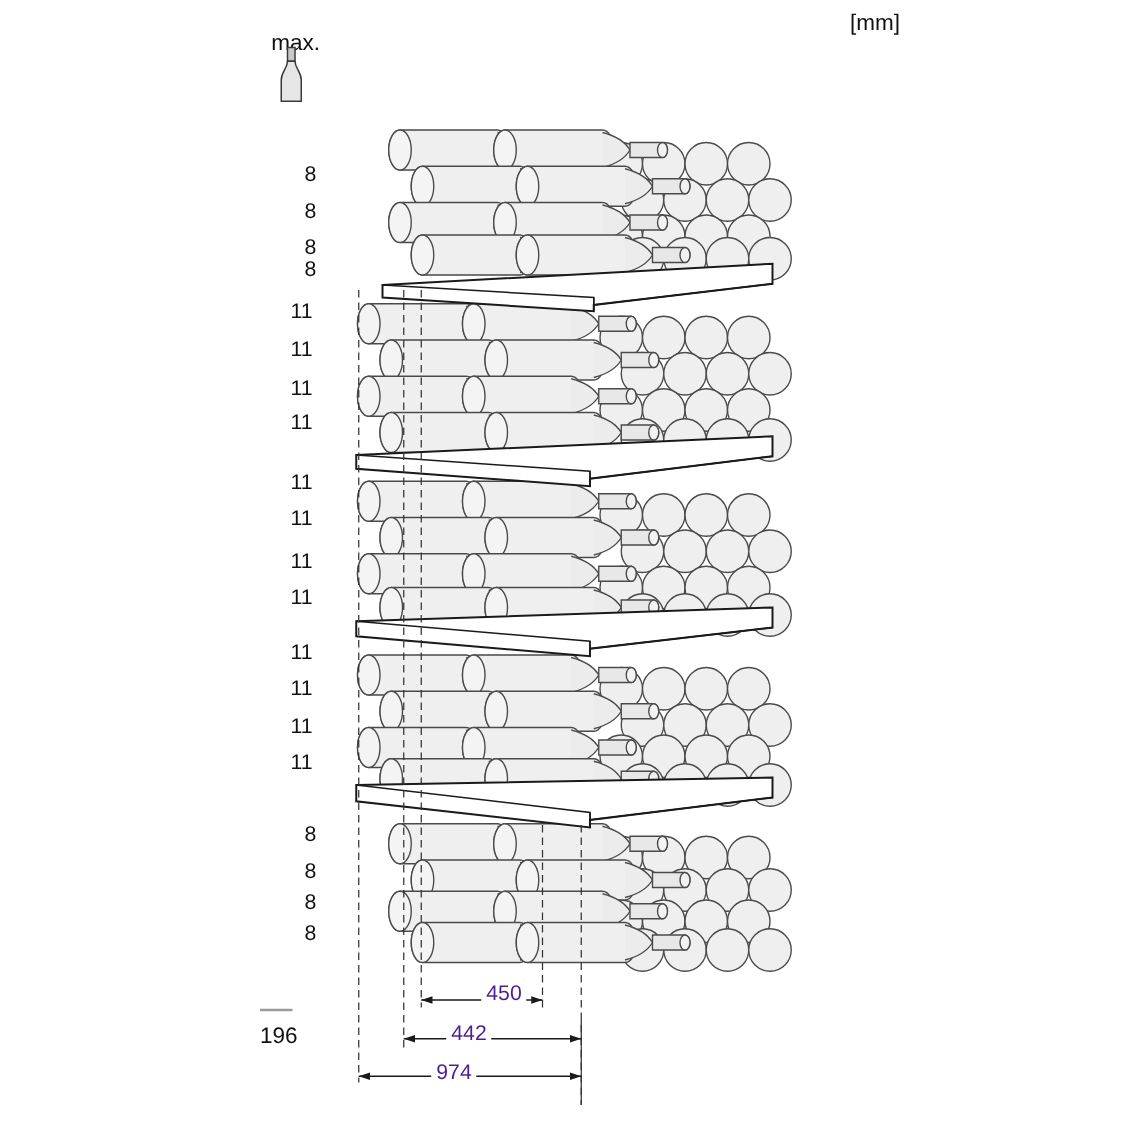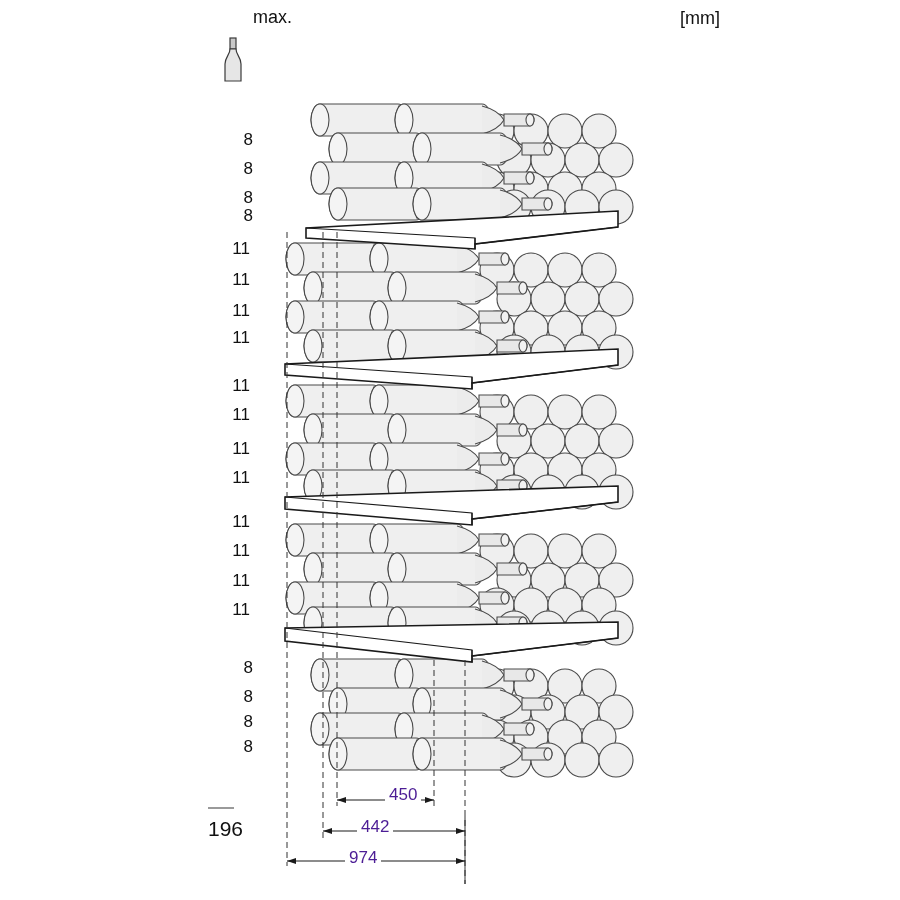--- a/index.html
+++ b/index.html
@@ -13,21 +13,21 @@
   }
   #stage {
     position: relative;
     width: 900px;
     height: 900px;
     overflow: hidden;
     background: #ffffff;
   }
   .lbl {
     position: absolute;
-    font-size: 21px;
+    font-size: 18px;
     line-height: 17px;
     color: #111;
     white-space: nowrap;
   }
   .lbl-max {
     font-size: 18px;
     font-weight: 400;
   }
   .lbl-unit {
     font-size: 18px;
@@ -60,21 +60,21 @@
     background: #9a9a9a;
     height: 2px;
     width: 26px;
   }
 </style>
 </head>
 <body>
 
 <div id="stage">
 
-  <div class="lbl lbl-max" style="left:217px; top:9px;margin-left:36px;">max.</div>
+  <div class="lbl lbl-max" style="left:217px; top:26px;">max.</div>
   <div class="lbl lbl-unit" style="left:680px; top:10px;">[mm]</div>
 
   <svg class="layer" viewBox="0 0 900 900">
     <g>
       <rect x="230" y="38" width="6" height="11" fill="#c9c9c9" stroke="#3a3a3a" stroke-width="1.2"></rect>
       <path d="M230 49 C230 55, 225 57, 225 64 L225 81 L241 81 L241 64 C241 57, 236 55, 236 49 Z" fill="#e6e6e6" stroke="#3a3a3a" stroke-width="1.2"></path>
     </g>
   </svg>
 
   <svg class="layer" viewBox="0 0 900 900">

